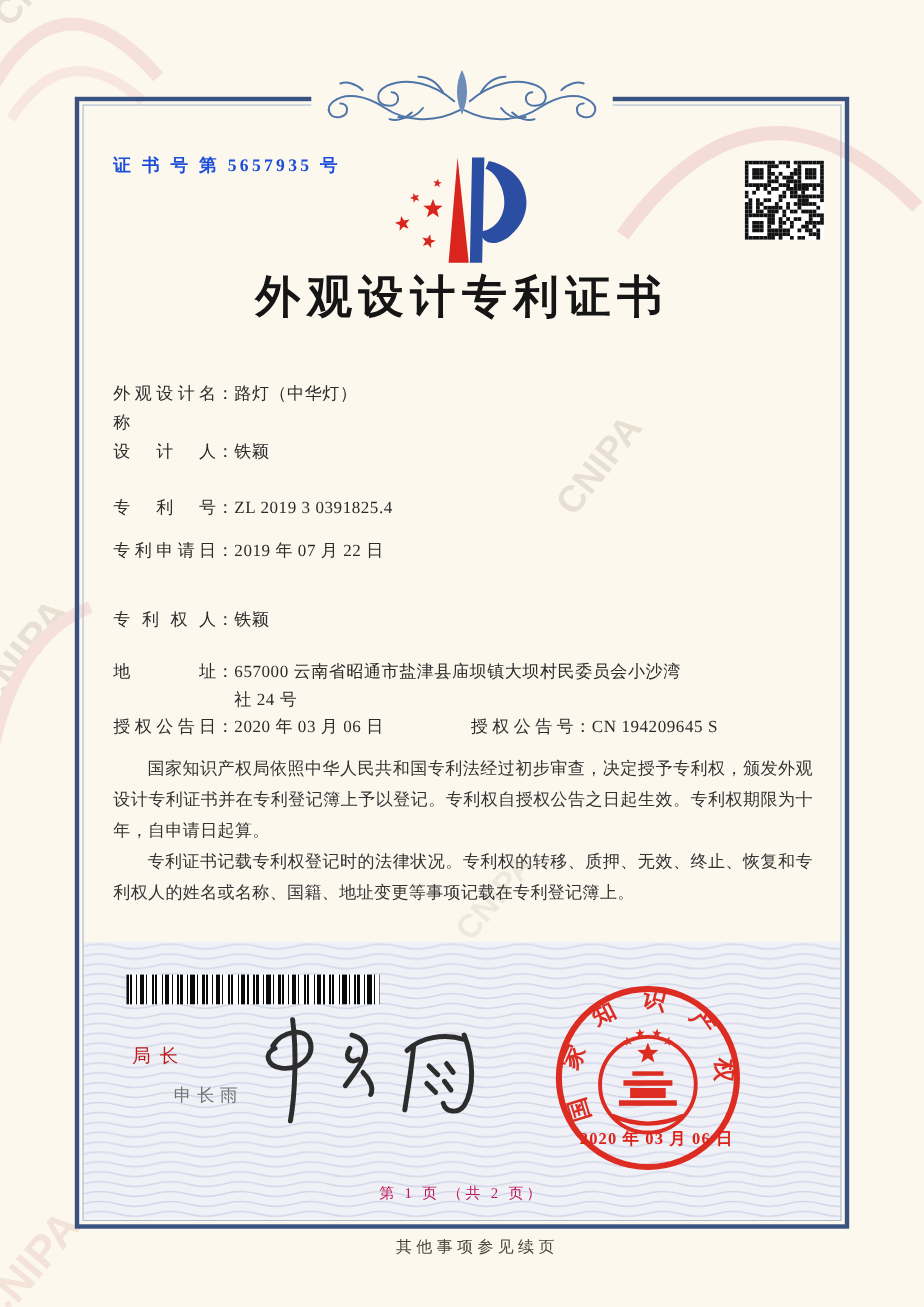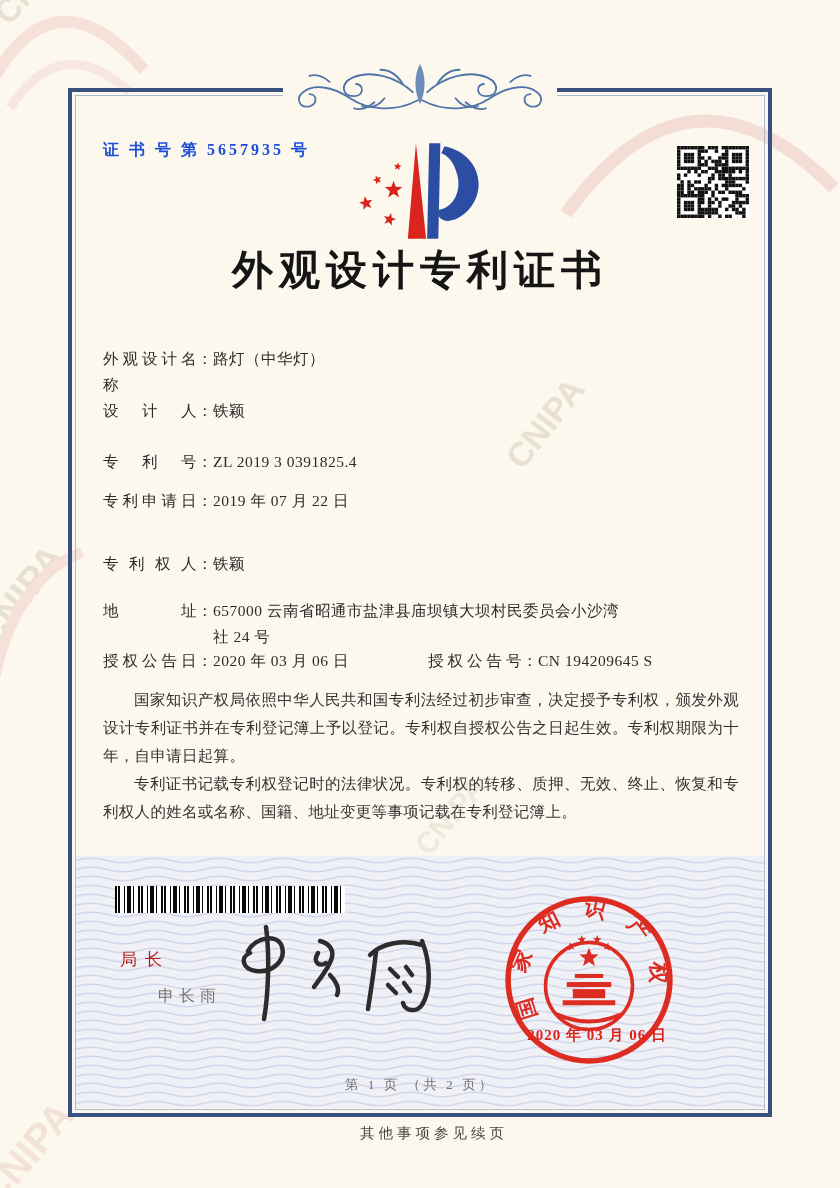--- a/index.html
+++ b/index.html
@@ -41,21 +41,21 @@
       #0a0a0a 18px 19px,#fff 19px 23px);}
   .director-title{left:120px;top:948px;font-size:17px;letter-spacing:8px;color:#b91c1c;z-index:2;}
   .director-name{left:120px;top:986px;font-size:16px;letter-spacing:5px;color:#737373;z-index:2;margin-left:38px;}
   .signature{left:220px;top:916px;width:240px;height:112px;z-index:2;}
 
   .seal{left:502px;top:893px;width:174px;height:174px;z-index:2;opacity:.95;}
   .seal-date{left:512px;top:1026px;width:170px;text-align:center;font-size:15px;
              font-weight:600;letter-spacing:1px;color:#dd2318;z-index:2;}
 
   .page-info{left:68px;right:68px;top:1076px;text-align:center;font-size:13.5px;
-             letter-spacing:3px;color:#737373;z-index:2;}
+             letter-spacing:3px;color:#be185d;z-index:2;}
   .note{left:0;right:0;top:1124px;text-align:center;font-size:14.5px;
         letter-spacing:4px;color:#4a463c;z-index:2;padding-left:28px;}
 
   .wm{font-family:"Liberation Sans","DejaVu Sans",sans-serif;font-weight:700;
       color:#d9cdbd;opacity:.55;z-index:0;transform-origin:left top;white-space:nowrap;}
   .wm-pink{color:#eccdc4;opacity:.5;}
   .wm-curve{z-index:0;}
 </style>
 </head>
 <body>

